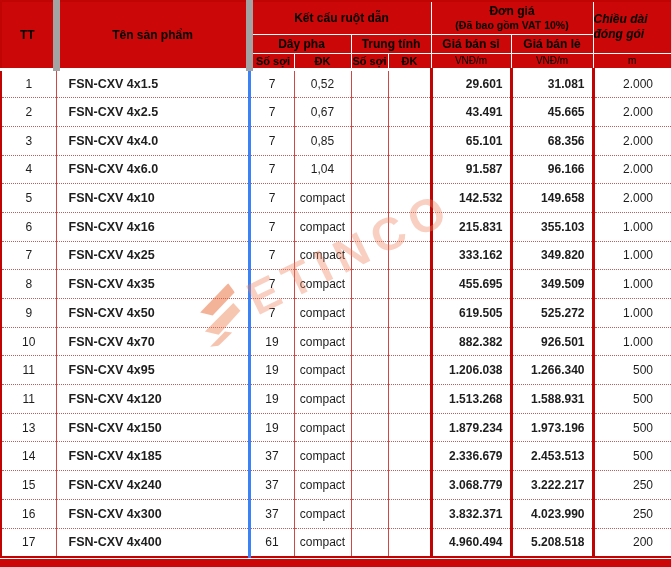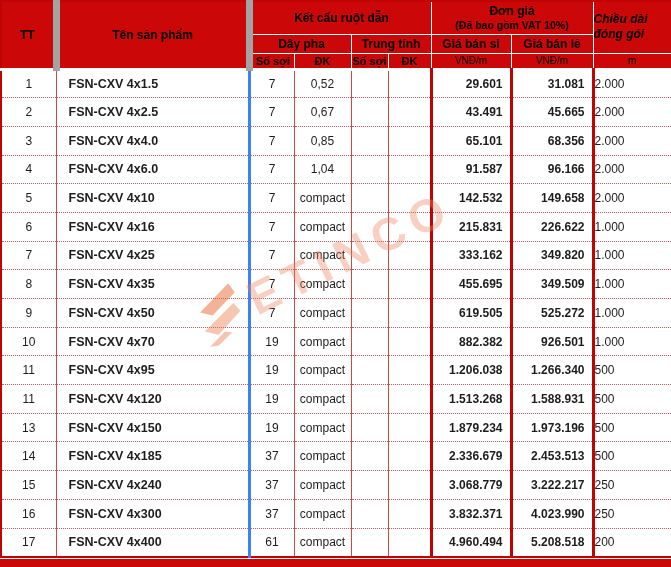--- a/index.html
+++ b/index.html
@@ -28,21 +28,21 @@
   tbody td{font-size:12px;color:#1d1d1d;vertical-align:middle;padding:0;
            border-bottom:1px dotted #bd5e5e;border-right:1px solid #d24646;
            white-space:nowrap;overflow:hidden;background:transparent;}
   td.c1{text-align:center;}
   td.c2{font-weight:bold;text-align:left;padding-left:12px;font-size:12.5px;
         border-right:3px solid #3b82f6;}
   td.c3,td.c4,td.c5{text-align:center;}
   td.c6{border-right:3px solid #c00404;}
   td.c7,td.c8{text-align:right;font-weight:bold;padding-right:7px;
         border-right:3px solid #c00404;}
-  td.c9{text-align:left;padding-right:27px;border-right:none;}
+  td.c9{text-align:right;padding-right:18px;border-right:none;}
 
   
   #watermark{position:absolute;left:200px;top:300px;display:flex;
              align-items:center;gap:10px;transform:rotate(-26deg);
              transform-origin:left center;pointer-events:none;z-index:5;}
   #watermark .wm-text{font-size:46px;font-weight:bold;letter-spacing:8px;
              color:rgba(236,128,92,0.38);line-height:1;}
   #watermark svg{display:block;}
 
   
@@ -153,21 +153,21 @@
           <td class="c9">2.000</td>
         </tr>
         <tr>
           <td class="c1">6</td>
           <td class="c2">FSN-CXV 4x16</td>
           <td class="c3">7</td>
           <td class="c4">compact</td>
           <td class="c5"></td>
           <td class="c6"></td>
           <td class="c7">215.831</td>
-          <td class="c8">226.622</td>
+          <td class="c8">355.103</td>
           <td class="c9">1.000</td>
         </tr>
         <tr>
           <td class="c1">7</td>
           <td class="c2">FSN-CXV 4x25</td>
           <td class="c3">7</td>
           <td class="c4">compact</td>
           <td class="c5"></td>
           <td class="c6"></td>
           <td class="c7">333.162</td>

